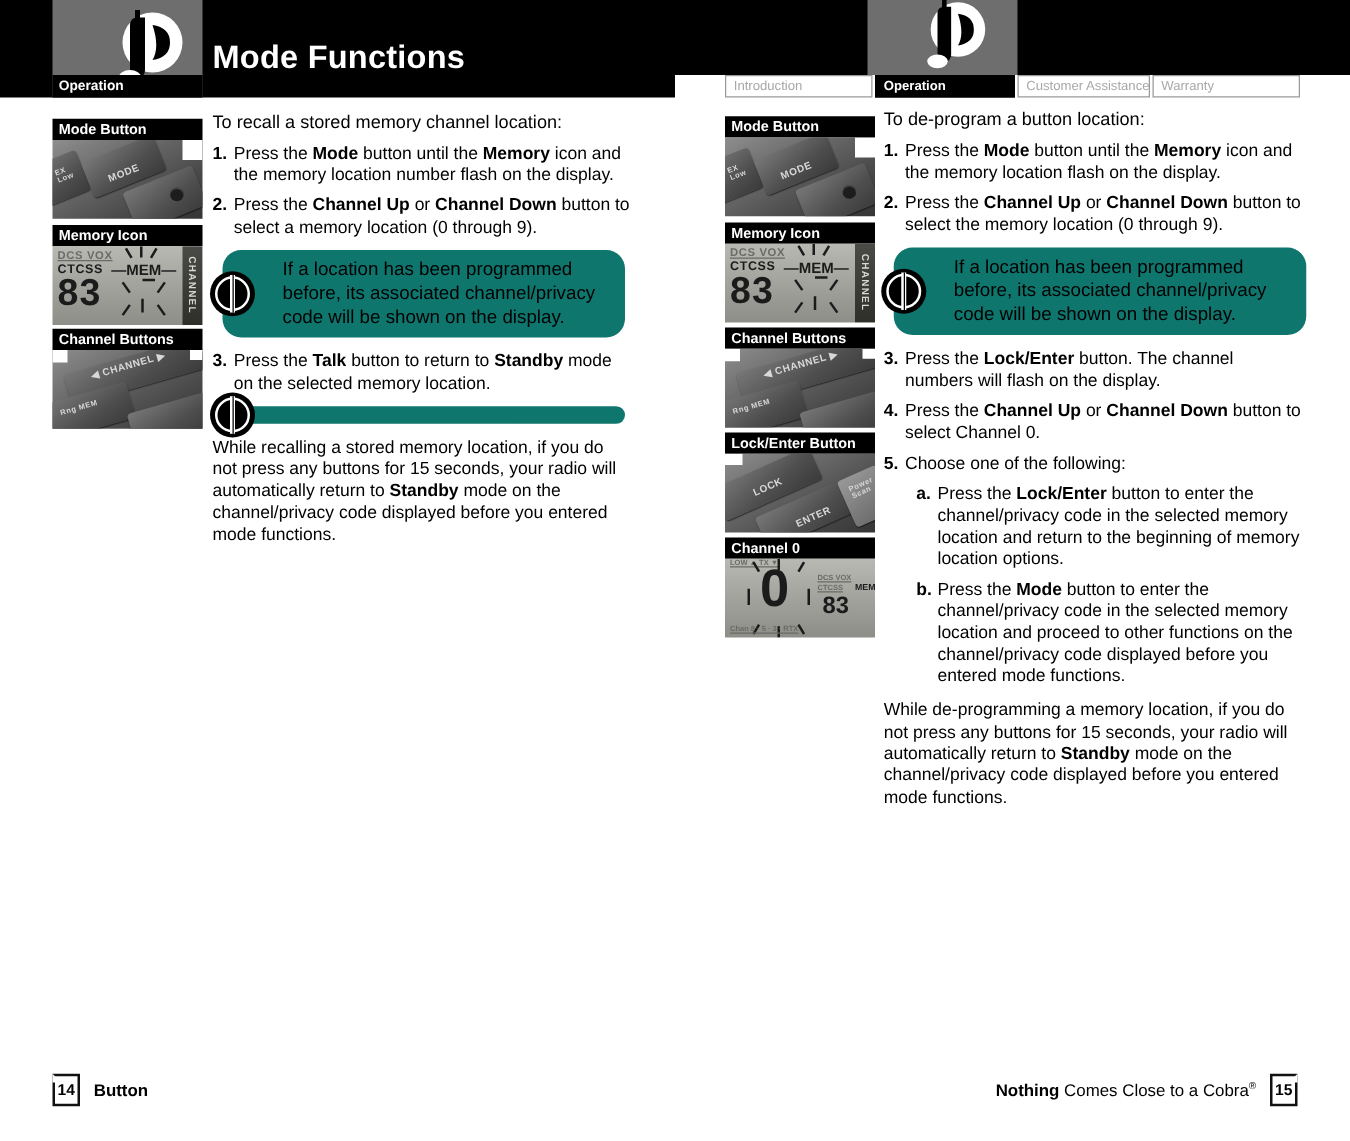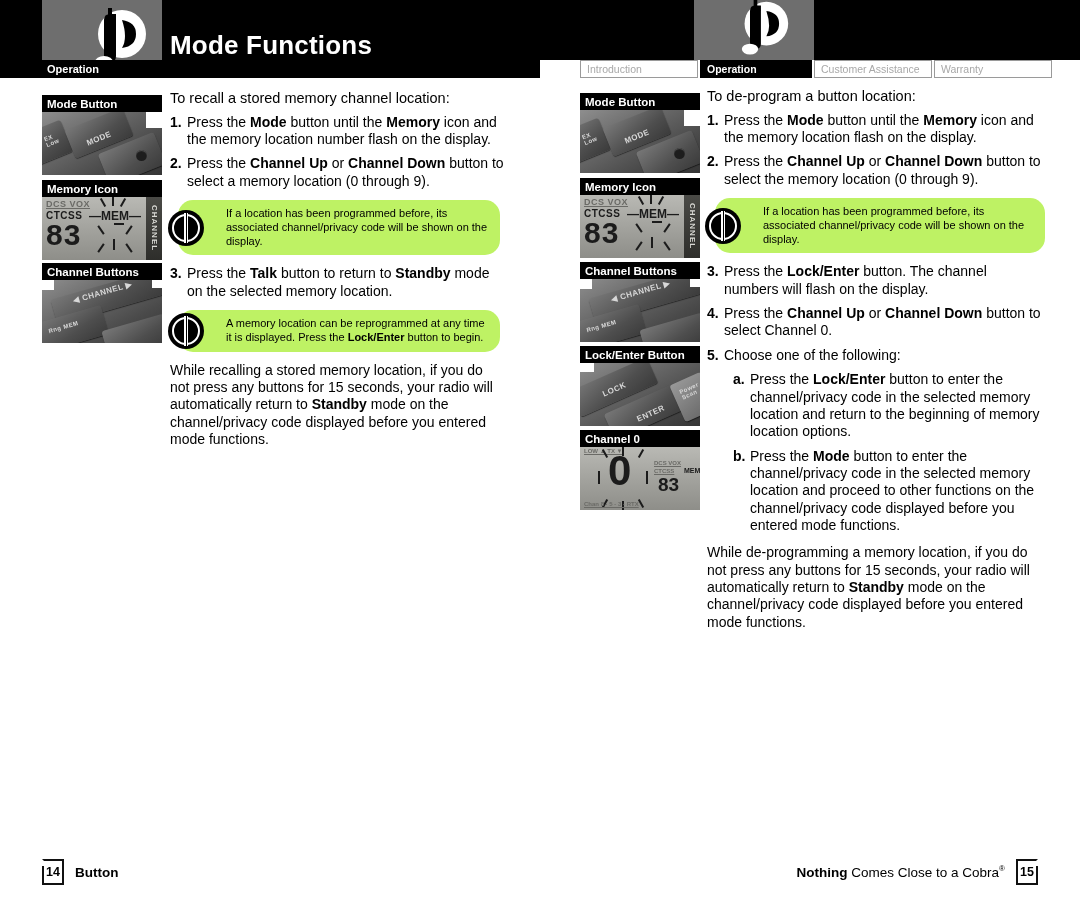--- a/index.html
+++ b/index.html
@@ -98,23 +98,23 @@
   .step .num{font-weight:bold;min-width:17px;flex:0 0 17px;}
   .step .txt{flex:1;}
   .substep{display:flex;margin-bottom:7px;line-height:1.24;font-size:14px;padding-left:26px;}
   .substep .num{font-weight:bold;min-width:17px;flex:0 0 17px;}
   .substep .txt{flex:1;}
   .para{font-size:14px;line-height:1.24;margin-top:10px;}
   b{font-weight:bold;}
 
   
   .note{
-    position:relative;background:#bef264;border-radius:15px;
+    position:relative;background:#0f766e;border-radius:15px;
     padding:7px 12px 7px 48px;margin:10px 0 10px 8px;
-    font-size:11px;line-height:1.25;box-sizing:border-box;
+    font-size:15px;line-height:1.25;box-sizing:border-box;
   }
   .note-icon{
     position:absolute;left:-10px;top:50%;transform:translateY(-50%);
     width:36px;height:36px;border-radius:50%;background:#000;
   }
   .note-icon::before{
     content:"";position:absolute;left:4px;top:4px;width:28px;height:28px;
     border-radius:50%;border:2.5px solid #fff;box-sizing:border-box;
   }
   .note-icon::after{
@@ -177,21 +177,21 @@
       <path d="M34 6 L34 48 Q34 54 28 54 Q22 54 22 48 L22 12 Q22 6 28 6 Z" fill="#000000"></path>
       <rect x="26" y="0" width="4" height="12" fill="#000000"></rect>
       <path d="M40 12 Q54 14 54 26 Q54 38 40 40 Q46 30 40 12 Z" fill="#000000"></path>
       <ellipse cx="22" cy="54" rx="9" ry="6" fill="#ffffff"></ellipse>
     </svg>
   </div>
 
   <div class="tabstrip">
     <div class="tab" style="width:118px;">Introduction</div>
     <div class="tab active" style="width:112px;">Operation</div>
-    <div class="tab" style="width:118px;">Customer Assistance</div>
+    <div class="tab" style="width:106px;">Customer Assistance</div>
     <div class="tab" style="width:118px;">Warranty</div>
   </div>
 
   <div class="panel" style="left:42px;top:95px;">
     <div class="panel-label">Mode Button</div>
     <div class="panel-img photo-keys">
       <div class="key" style="left:-14px;top:14px;width:40px;height:34px;transform:rotate(-22deg);"></div>
       <div class="key" style="left:26px;top:6px;width:62px;height:30px;transform:rotate(-22deg);"></div>
       <div class="key" style="left:60px;top:30px;width:60px;height:34px;transform:rotate(-22deg);"></div>
       <div class="keytext" style="left:44px;top:22px;transform:rotate(-22deg);">MODE</div>
@@ -255,21 +255,20 @@
 
     <div class="step">
       <span class="num">3.</span>
       <span class="txt">Press the <b>Talk</b> button to return to <b>Standby</b> mode on the selected memory location.</span>
     </div>
 
     <div class="note" style="width:322px;">
       <span class="note-icon">
           <span class="bar"></span>
         </span>
-      <span>A memory location can be reprogrammed at any time it is displayed. Press the <b>Lock/Enter</b> button to begin.</span>
     </div>
 
     <div class="para">While recalling a stored memory location, if you do not press any buttons for 15 seconds, your radio will automatically return to <b>Standby</b> mode on the channel/privacy code displayed before you entered mode functions.</div>
   </div>
 
   <div class="panel" style="left:580px;top:93px;">
     <div class="panel-label">Mode Button</div>
     <div class="panel-img photo-keys">
       <div class="key" style="left:-14px;top:14px;width:40px;height:34px;transform:rotate(-22deg);"></div>
       <div class="key" style="left:26px;top:6px;width:62px;height:30px;transform:rotate(-22deg);"></div>

